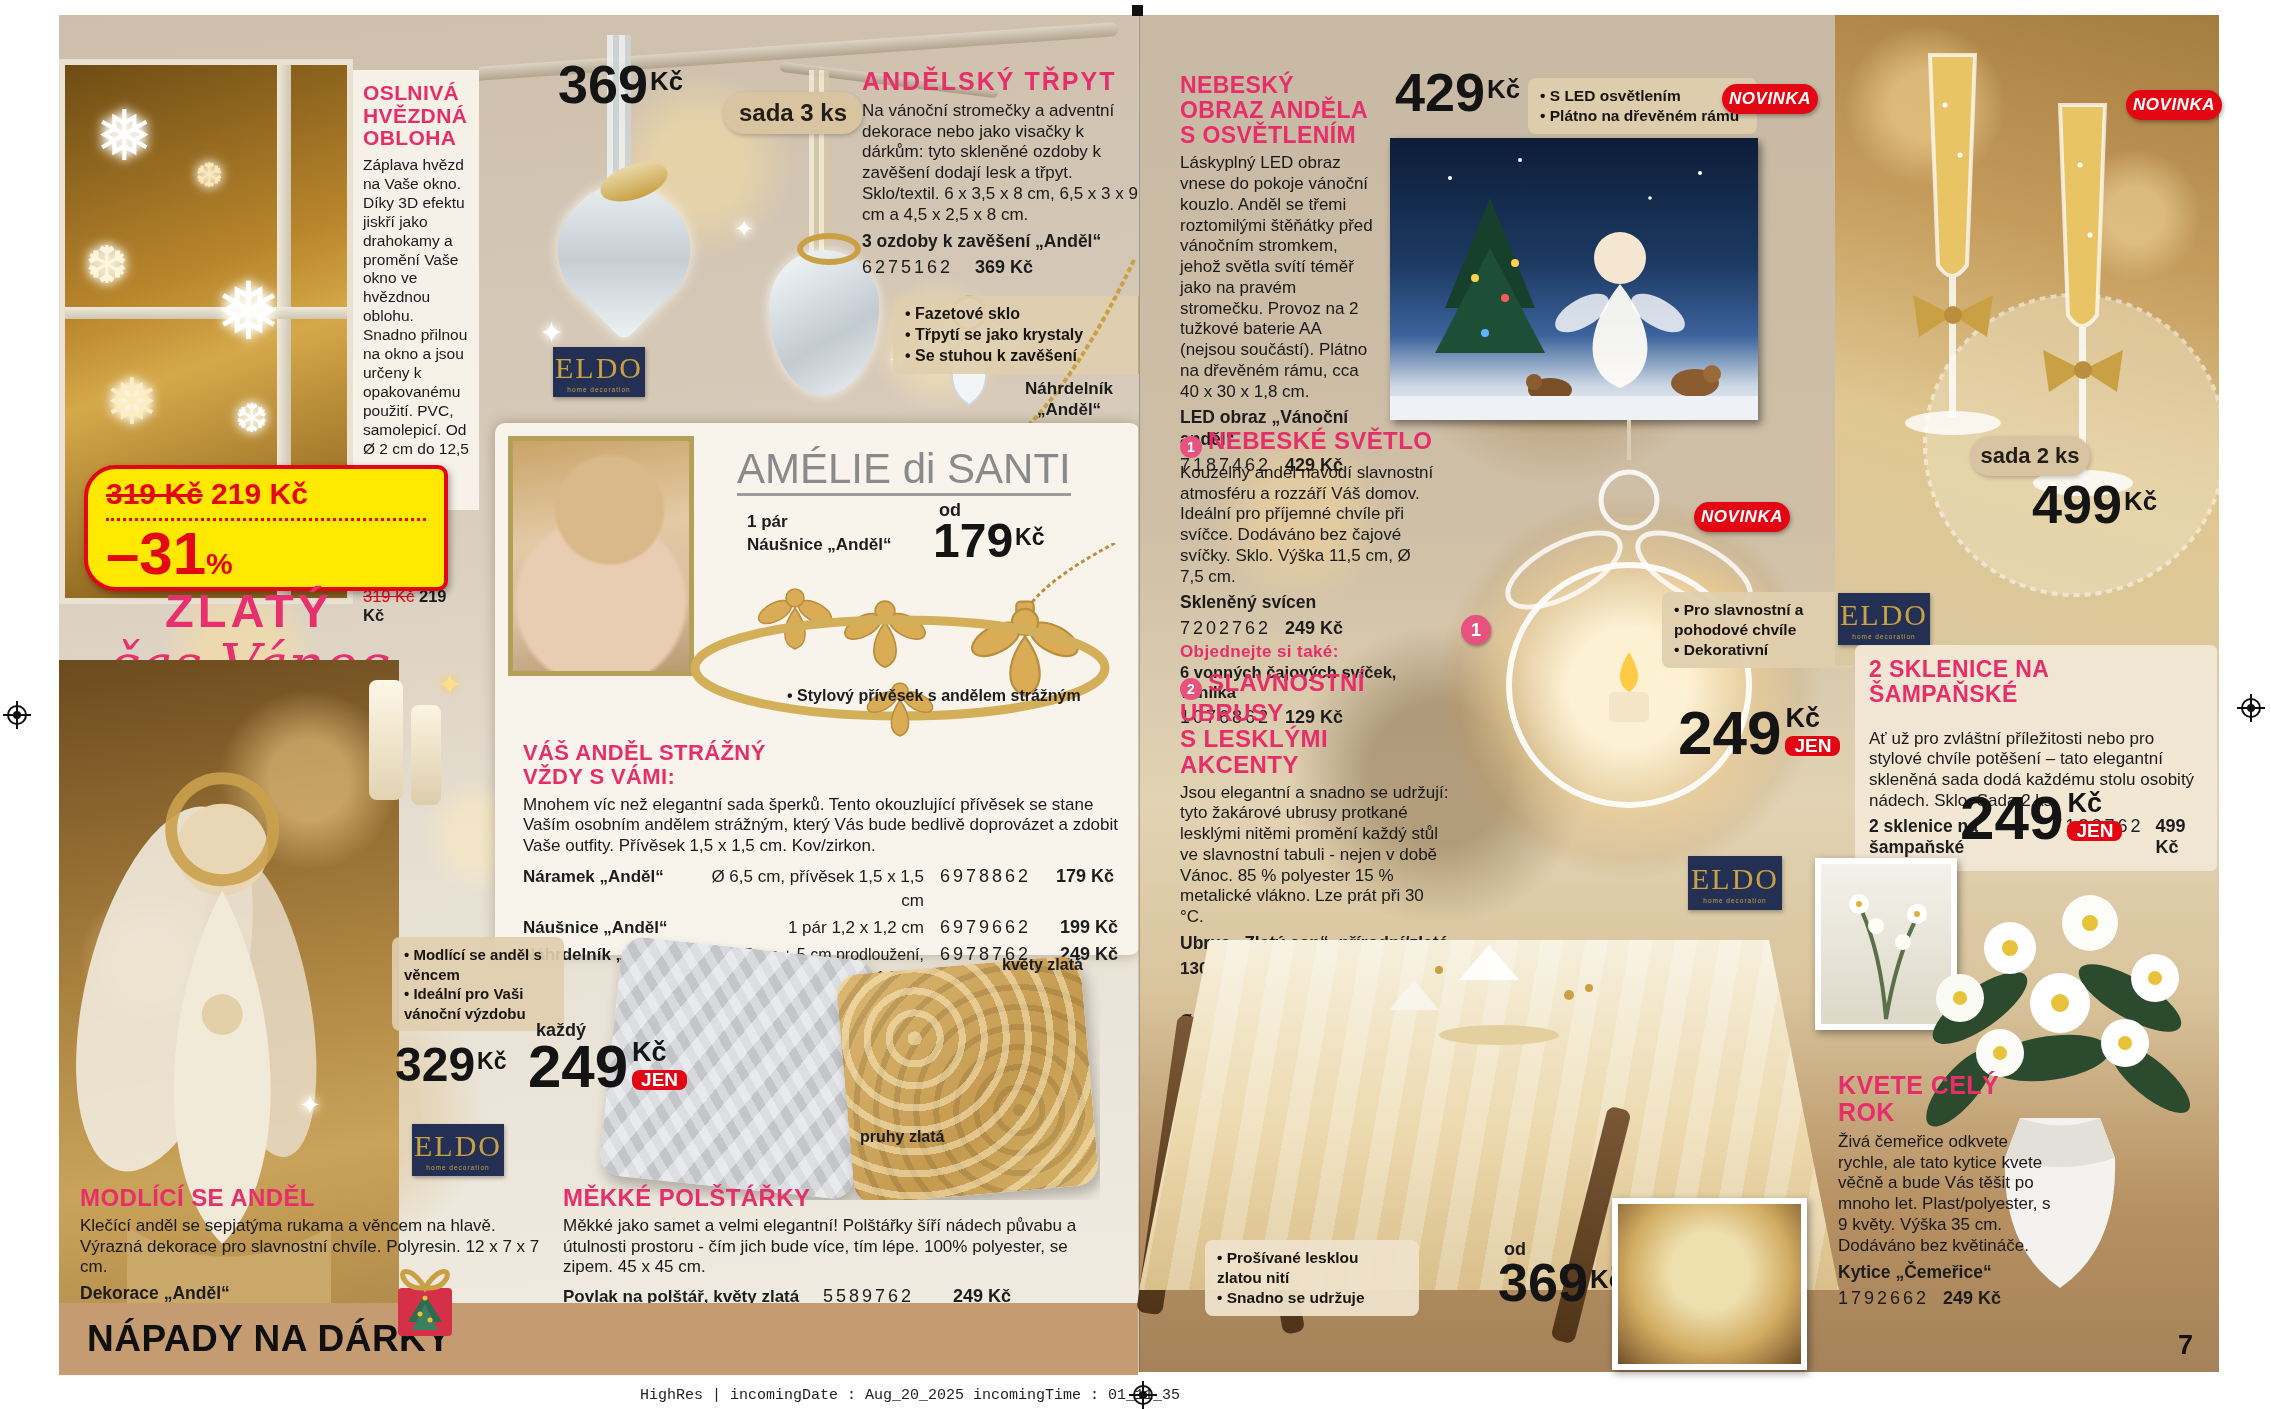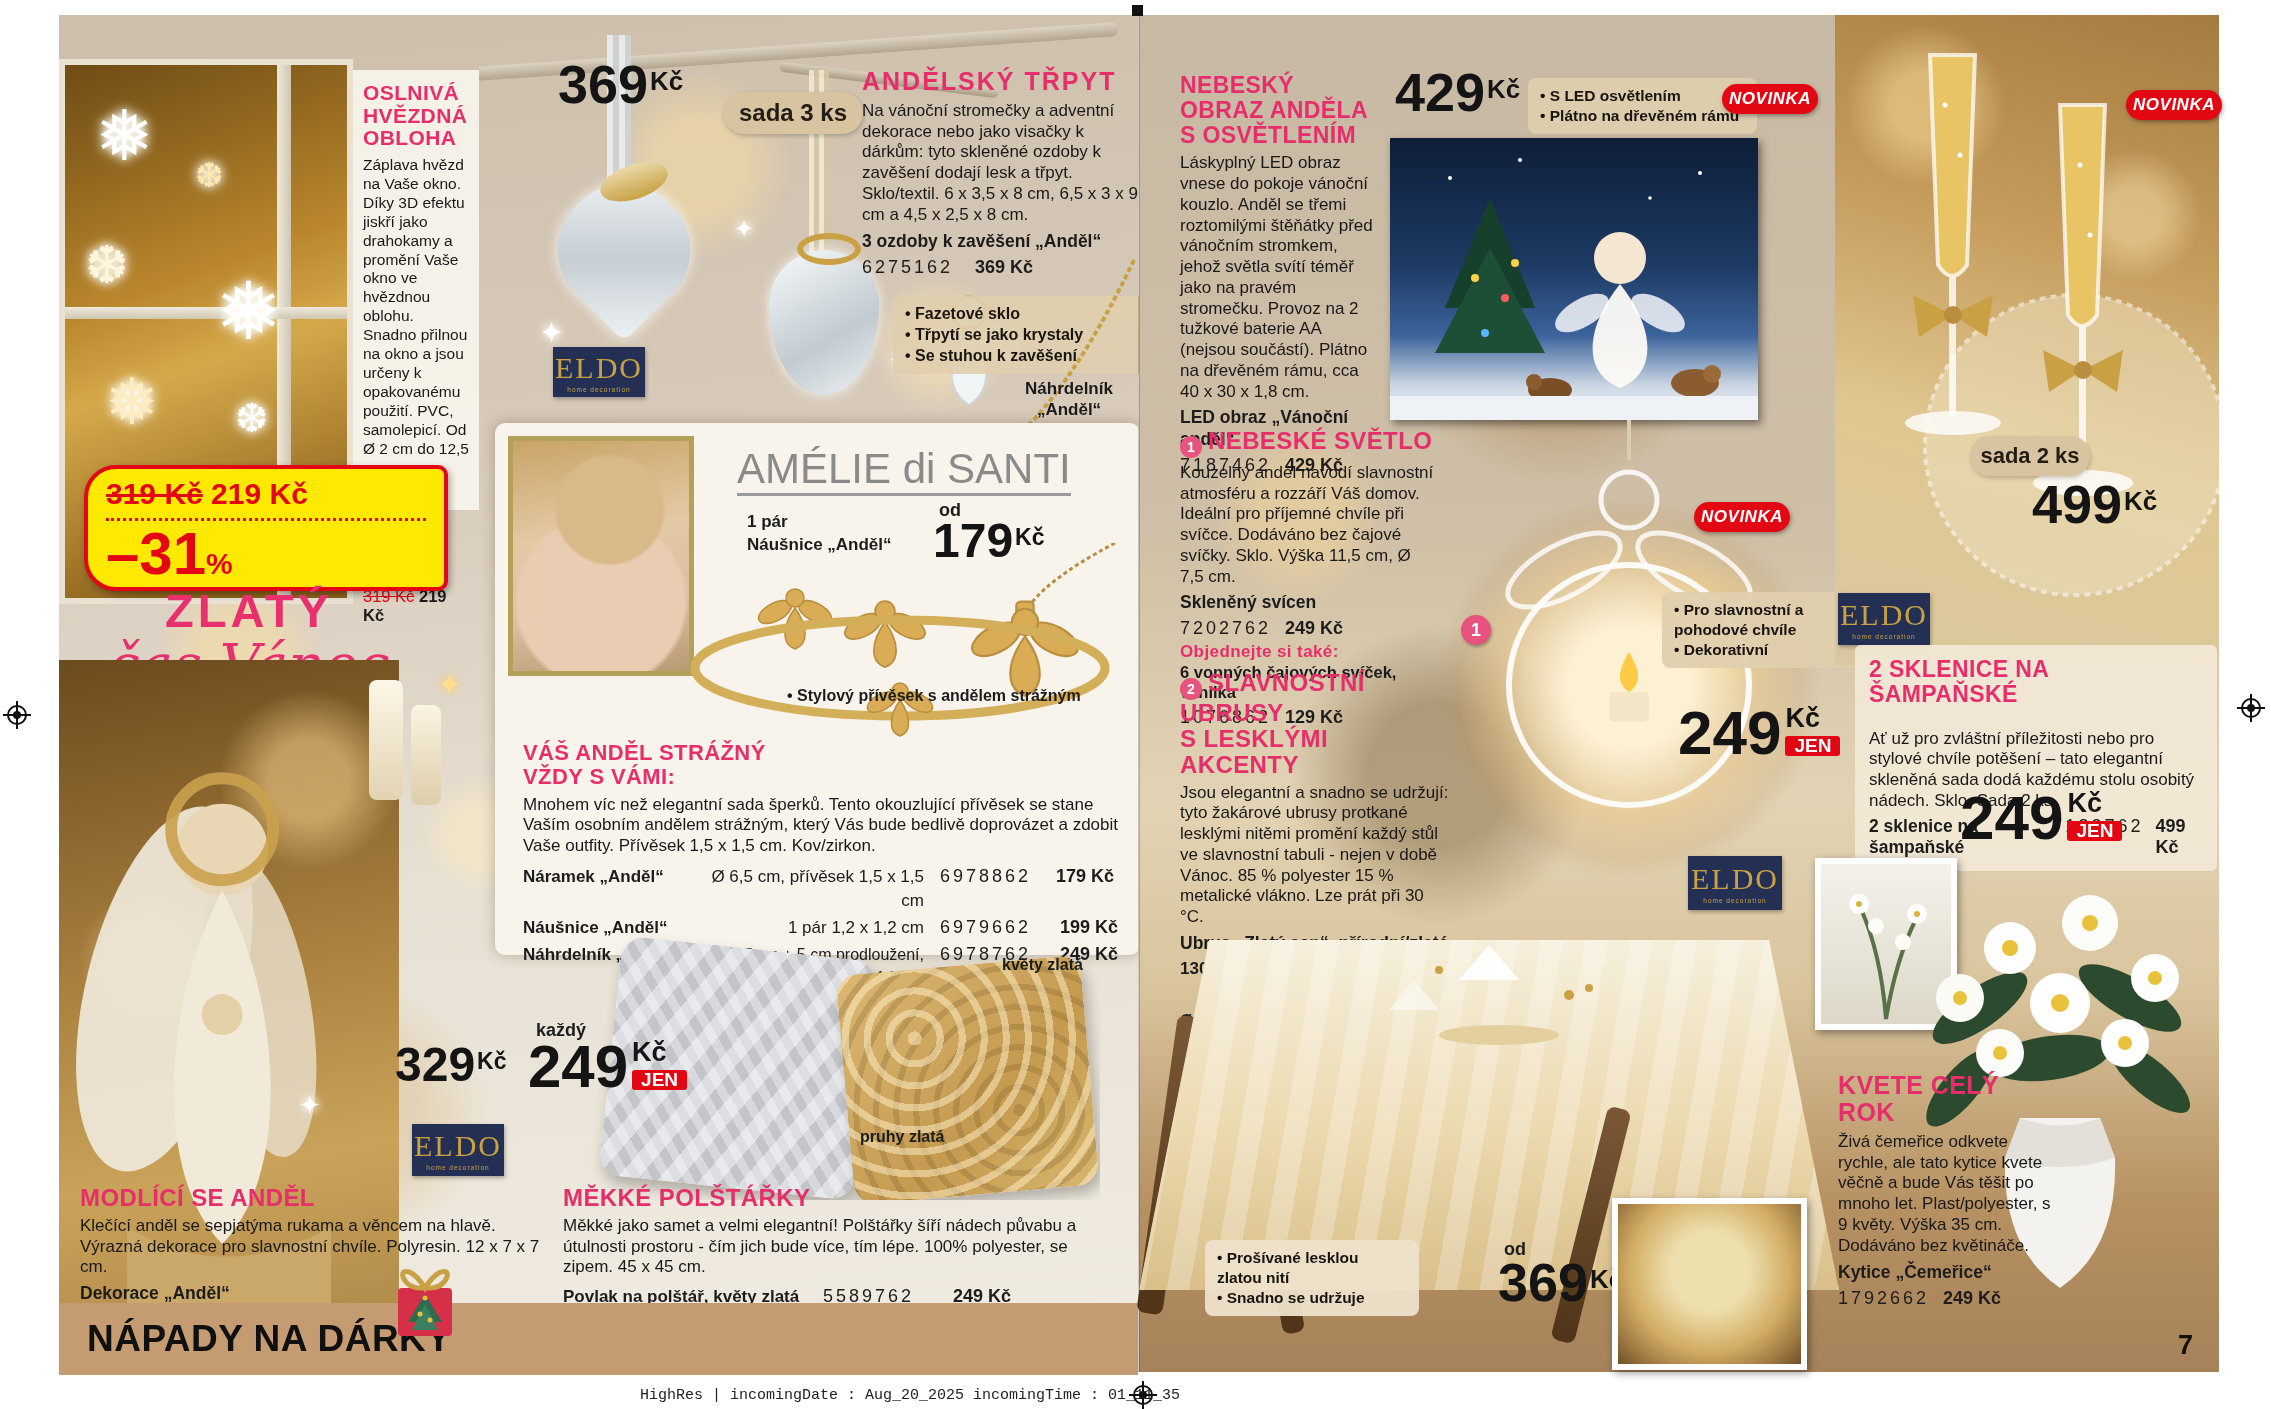--- a/index.html
+++ b/index.html
@@ -31,21 +31,21 @@
   .code{letter-spacing:3px;font-size:18px}
   .pr{font-weight:bold;font-size:18px}
   .code-line{display:flex;gap:22px;align-items:baseline;margin-top:4px}
   .price-big{font-weight:bold;color:#141414;line-height:.9}
   .price-big .kc{font-size:.48em;vertical-align:.5em;margin-left:2px}
   .pj{display:inline-flex;align-items:flex-start;line-height:.85;color:#141414}
   .pj .amt{font-size:60px;font-weight:bold}
   .pj .side{display:flex;flex-direction:column;align-items:flex-start;margin-left:4px}
   .pj .kc2{font-size:27px;font-weight:bold}
   .jen{background:#e30613;color:#fff;font-weight:bold;font-size:19px;padding:2px 9px;
-       border-radius:3px;display:inline-block;margin-top:6px}
+       border-radius:8px;display:inline-block;margin-top:6px}
   .odlbl{font-weight:bold;font-size:18px;margin-left:6px;line-height:1}
   .novinka{background:#e30613;color:#fff;font-weight:bold;font-style:italic;border-radius:16px;
      display:flex;align-items:center;justify-content:center;font-size:17px;letter-spacing:.5px;
      box-shadow:1px 2px 4px rgba(0,0,0,.35)}
   .badge-beige{background:#d9c4a2;border-radius:22px;display:flex;align-items:center;
      justify-content:center;font-weight:bold;font-size:24px;color:#221d15;box-shadow:1px 2px 4px rgba(0,0,0,.2)}
   .bullet-box{background:rgba(224,206,174,.92);border-radius:8px;padding:8px 12px;
      font-size:16px;font-weight:bold;line-height:1.3;color:#181410}
   .bullet-box div::before{content:"• "}
   .eldo{background:#233054;display:flex;flex-direction:column;align-items:center;
@@ -309,20 +309,24 @@
         <div class="table-row">
           <span style="font-weight:bold;width:168px">Náhrdelník „Anděl“</span>
           <span style="flex:1;text-align:right;margin-right:16px;font-size:16px">délka 45 cm + 5 cm prodloužení, přívěsek 1,5 x 1,5 cm</span>
           <span class="code" style="width:112px">6978762</span>
           <span class="pr" style="width:66px;text-align:right">249 Kč</span>
         </div>
       </div>
     </div>
   </div>
 
+  <div class="bullet-box abs" style="left:333px;top:922px;width:148px;font-size:15px">
+    <div>Modlící se anděl s věncem</div>
+    <div>Ideální pro Vaši vánoční výzdobu</div>
+  </div>
   <div class="abs price-big" style="left:336px;top:1028px;font-size:48px">
     <span>329</span><span class="kc">Kč</span>
   </div>
   <div class="eldo abs" style="left:353px;top:1109px;width:92px;height:52px">
     <span class="nm">ELDO</span>
     <span class="tg">home decoration</span>
   </div>
 
   <div class="photo" style="left:496px;top:915px;width:545px;height:270px">
     <div id="pillow-gray" class="pillow" style="left:55px;top:18px;width:255px;height:240px;transform:rotate(6deg)"></div>

